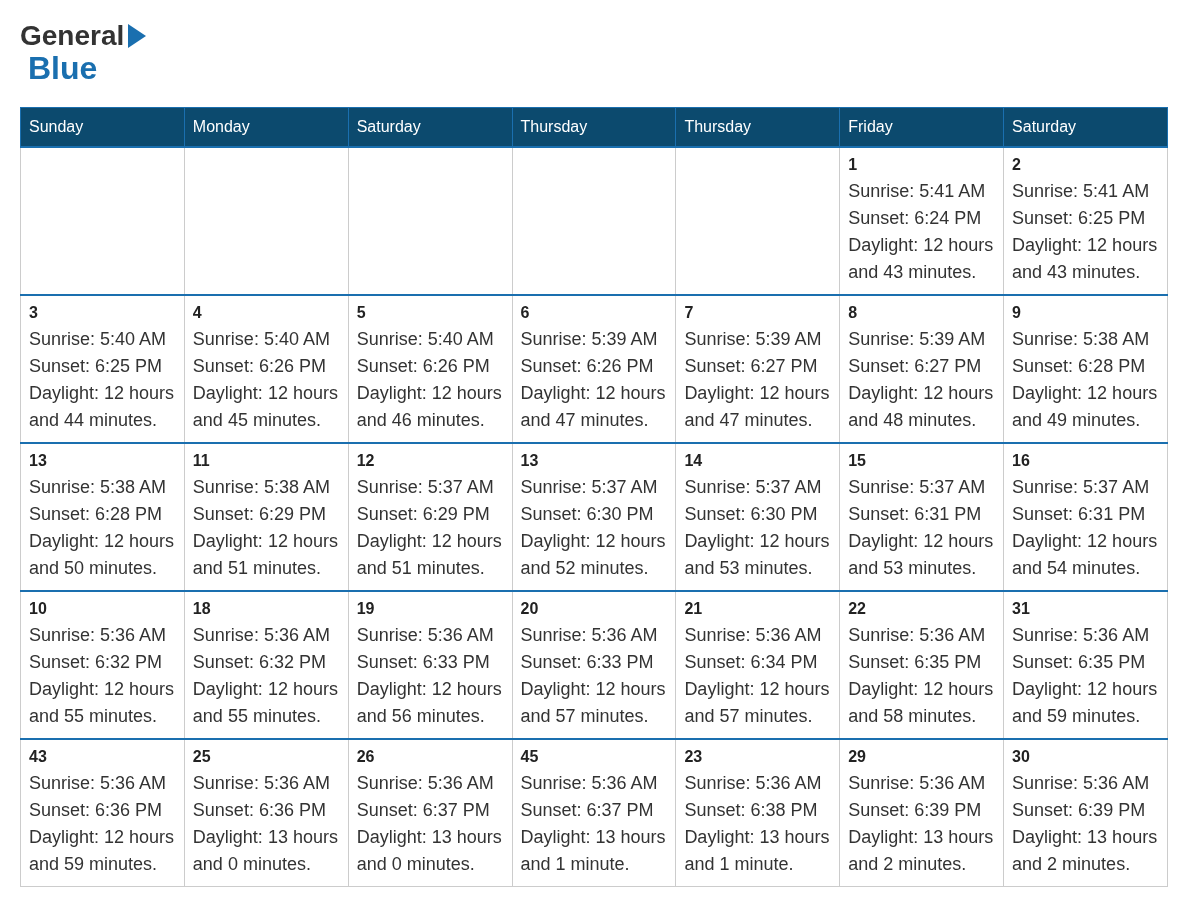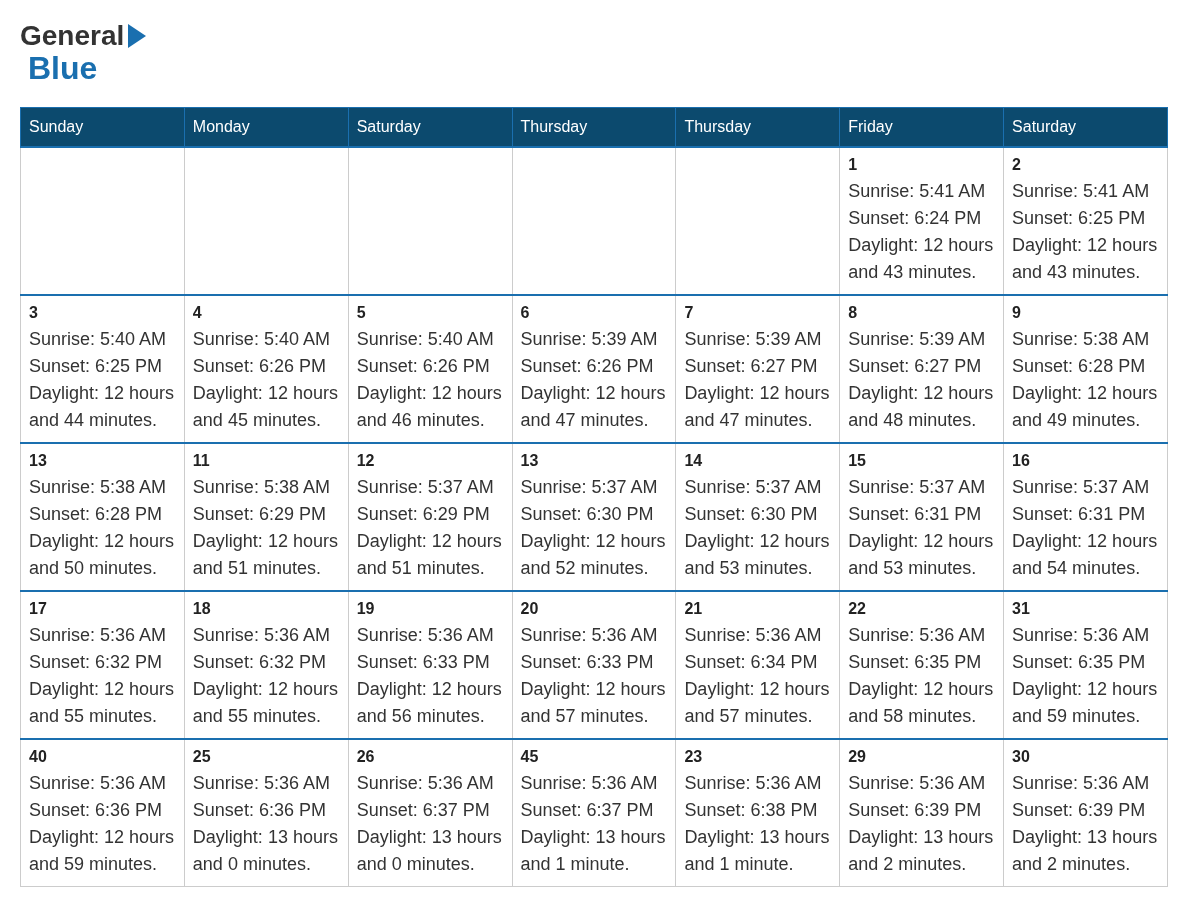--- a/index.html
+++ b/index.html
@@ -243,21 +243,21 @@
         <td>
           <span class="day-num">16</span>
           <div class="day-info" style="white-space: pre-line;">Sunrise: 5:37 AM
 Sunset: 6:31 PM
 Daylight: 12 hours
 and 54 minutes.</div>
         </td>
       </tr>
       <tr class="week-row">
         <td>
-          <span class="day-num">17</span>
+          <span class="day-num">10</span>
           <div class="day-info" style="white-space: pre-line;">Sunrise: 5:36 AM
 Sunset: 6:32 PM
 Daylight: 12 hours
 and 55 minutes.</div>
         </td>
         <td>
           <span class="day-num">18</span>
           <div class="day-info" style="white-space: pre-line;">Sunrise: 5:36 AM
 Sunset: 6:32 PM
 Daylight: 12 hours
@@ -294,21 +294,21 @@
         <td>
           <span class="day-num">31</span>
           <div class="day-info" style="white-space: pre-line;">Sunrise: 5:36 AM
 Sunset: 6:35 PM
 Daylight: 12 hours
 and 59 minutes.</div>
         </td>
       </tr>
       <tr class="week-row">
         <td>
-          <span class="day-num">40</span>
+          <span class="day-num">43</span>
           <div class="day-info" style="white-space: pre-line;">Sunrise: 5:36 AM
 Sunset: 6:36 PM
 Daylight: 12 hours
 and 59 minutes.</div>
         </td>
         <td>
           <span class="day-num">25</span>
           <div class="day-info" style="white-space: pre-line;">Sunrise: 5:36 AM
 Sunset: 6:36 PM
 Daylight: 13 hours

